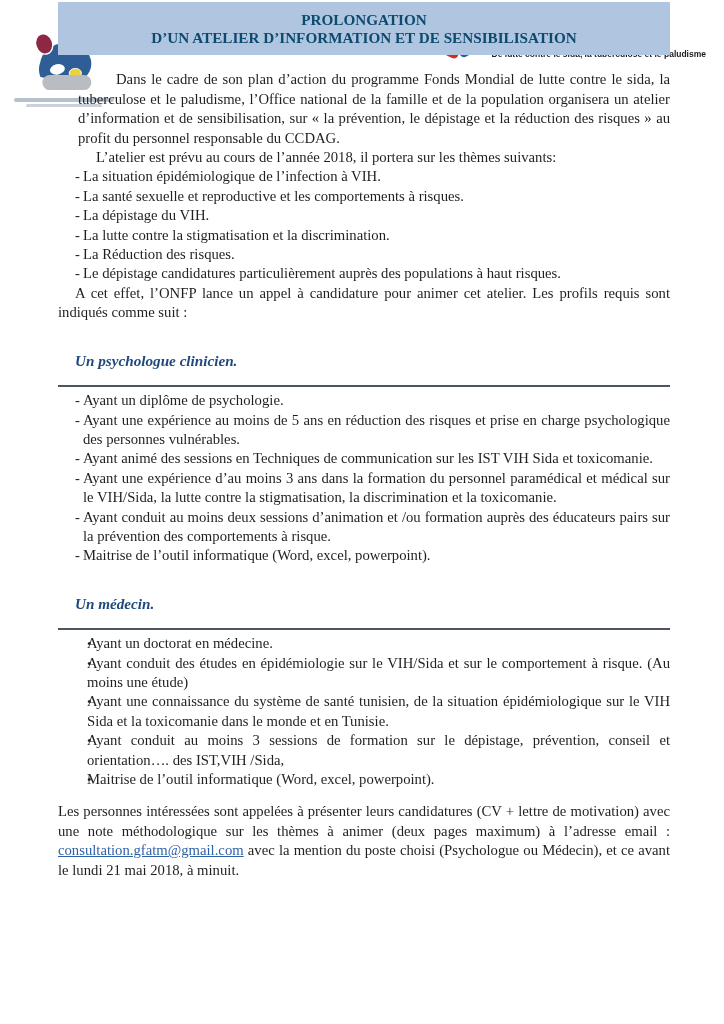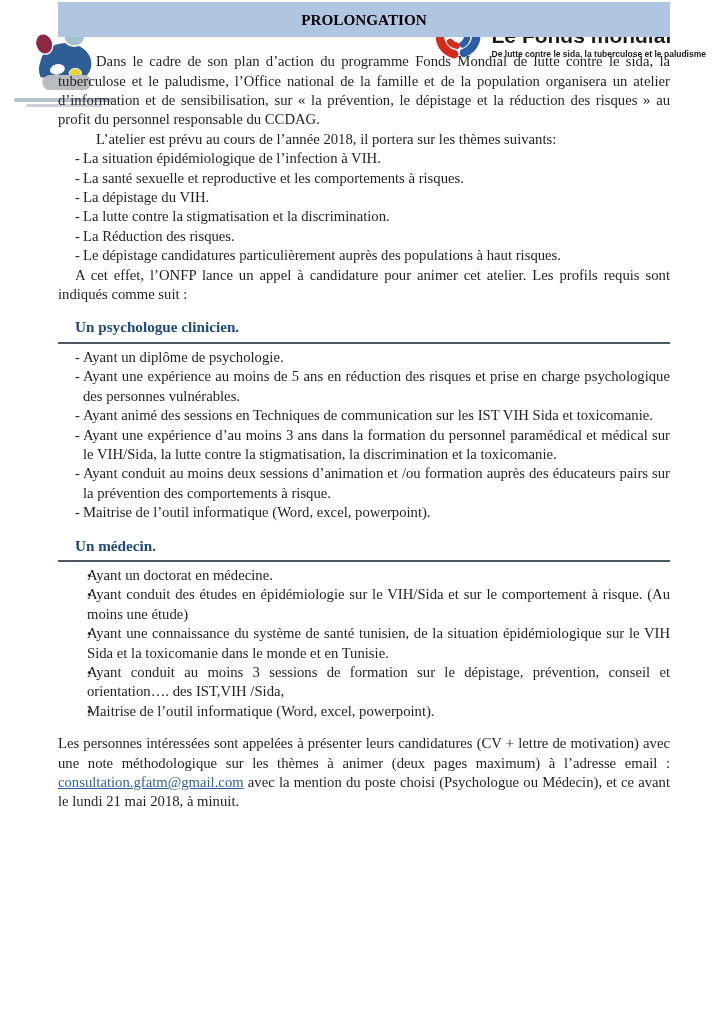--- a/index.html
+++ b/index.html
@@ -75,31 +75,31 @@
     color: #1c1c1c;
   }
 
   
   .title-block {
     background: #b0c5e0;
     text-align: center;
     font-weight: bold;
     font-size: 15.2px;
     line-height: 18.2px;
-    color: #000000;
+    color: #0c4a6e;
     padding: 9px 10px 8px 10px;
     margin-top: 2px;
   }
 
   
   .body-text { font-size: 14.7px; line-height: 19.4px; text-align: justify; }
   p.para { text-align: justify; }
   .indent-lg { text-indent: 38px; }
   .indent-sm { text-indent: 17px; }
-  .mt-16 { margin-top: 15px; }
+  .mt-16 { margin-top: 15px; margin-left: 20px; }
   .mt-10 { }
   b, .bold { font-weight: normal; }
 
   
   .list { }
   .li { display: flex; }
   .li .marker {
     flex: none;
     width: 25px;
     padding-left: 17px;
@@ -107,24 +107,25 @@
   }
   .li .txt { flex: 1; text-align: justify; }
   .bullets .marker {
     width: 24px;
     padding-left: 29px;
     font-size: 13px;
   }
 
   
   .section-heading {
-    margin-top: 13px;
+    margin-top: 28px;
     border-bottom: 2px solid #4d5560;
-    padding-bottom: 4px;
+    padding-bottom: 14px;
     padding-left: 17px;
+    font-style: italic;
   }
   .section-heading span {
     color: #1F497D;
     font-weight: bold;
     font-size: 15.2px;
   }
   .after-heading { margin-top: 4px; }
 
   
   .closing { margin-top: 13px; }
@@ -171,20 +172,21 @@
         <div class="gf-name">Le Fonds mondial</div>
         <div class="gf-subtitle">De lutte contre le sida, la tuberculose et le paludisme</div>
       </div>
     </div>
   </div>
 
   <div class="content body-text">
 
     <div class="title-block">
       <div>PROLONGATION</div>
+      <div>D’UN ATELIER D’INFORMATION  ET DE SENSIBILISATION</div>
     </div>
 
     <p class="para indent-lg mt-16">Dans le cadre de son plan d’action du programme Fonds Mondial de lutte contre le sida, la tuberculose et le paludisme, l’Office national de la famille et de la population organisera un atelier d’information et de sensibilisation, sur «  la prévention, le dépistage et la réduction des risques » au profit du personnel responsable du CCDAG.</p>
 
     <p class="para indent-lg"><span>L’atelier est prévu  au cours de l’année </span><b>2018</b><span>, il portera sur les thèmes suivants:</span></p>
 
     <div class="list">
       <div class="li">
           <span class="marker">-</span>
           <span class="txt">La situation épidémiologique de l’infection à VIH.</span>

